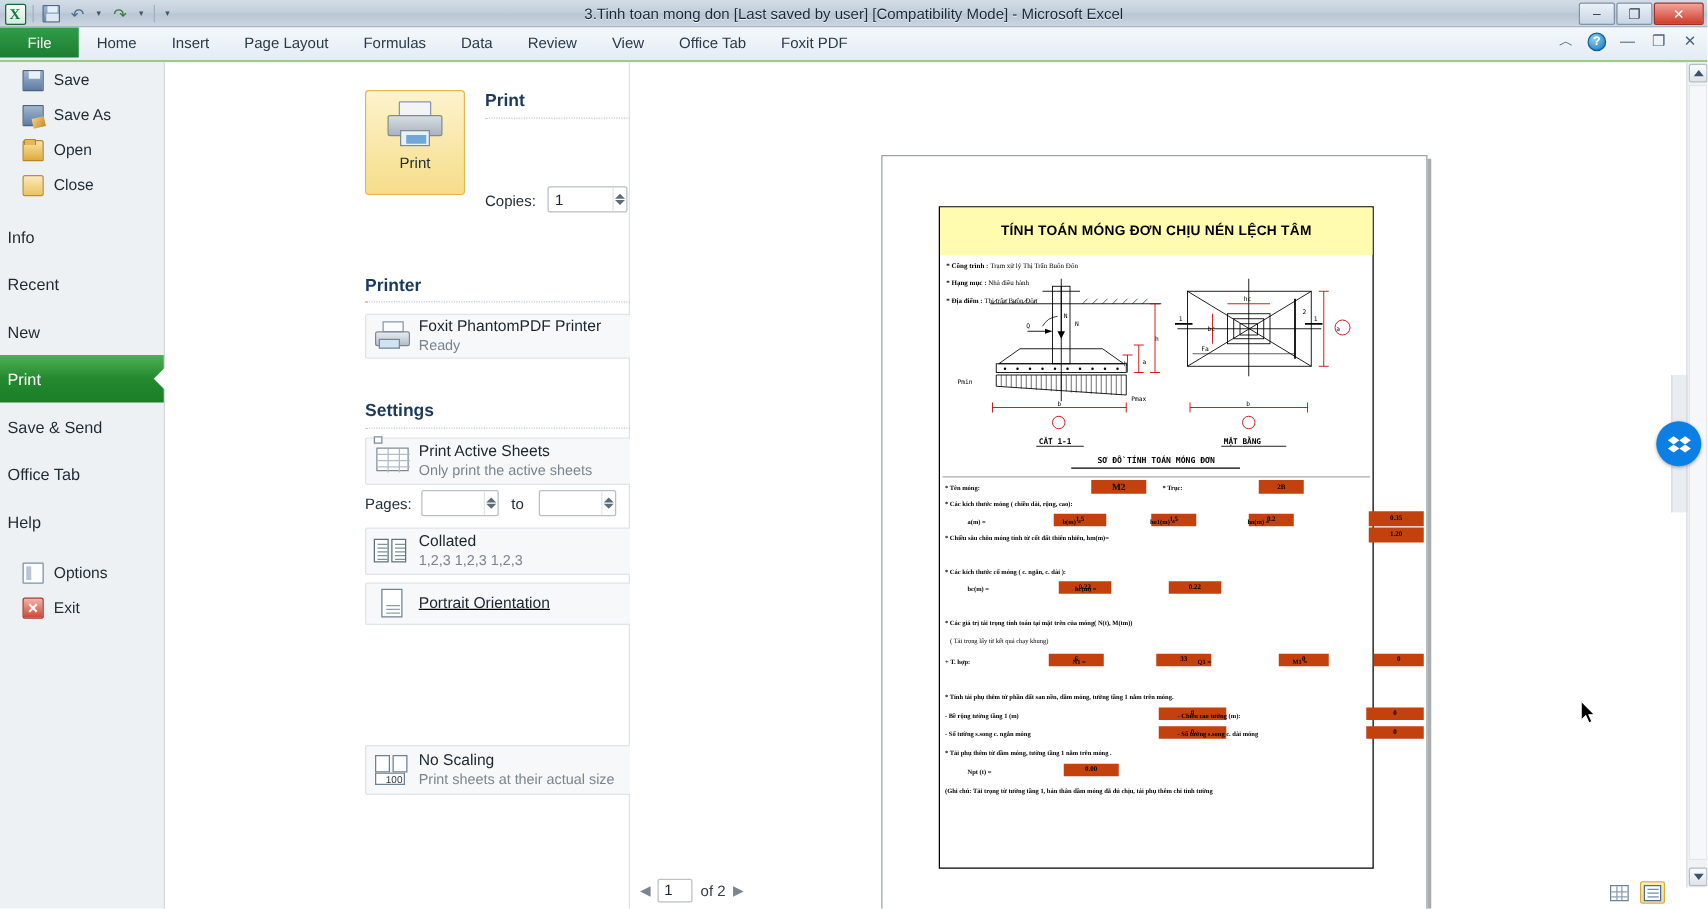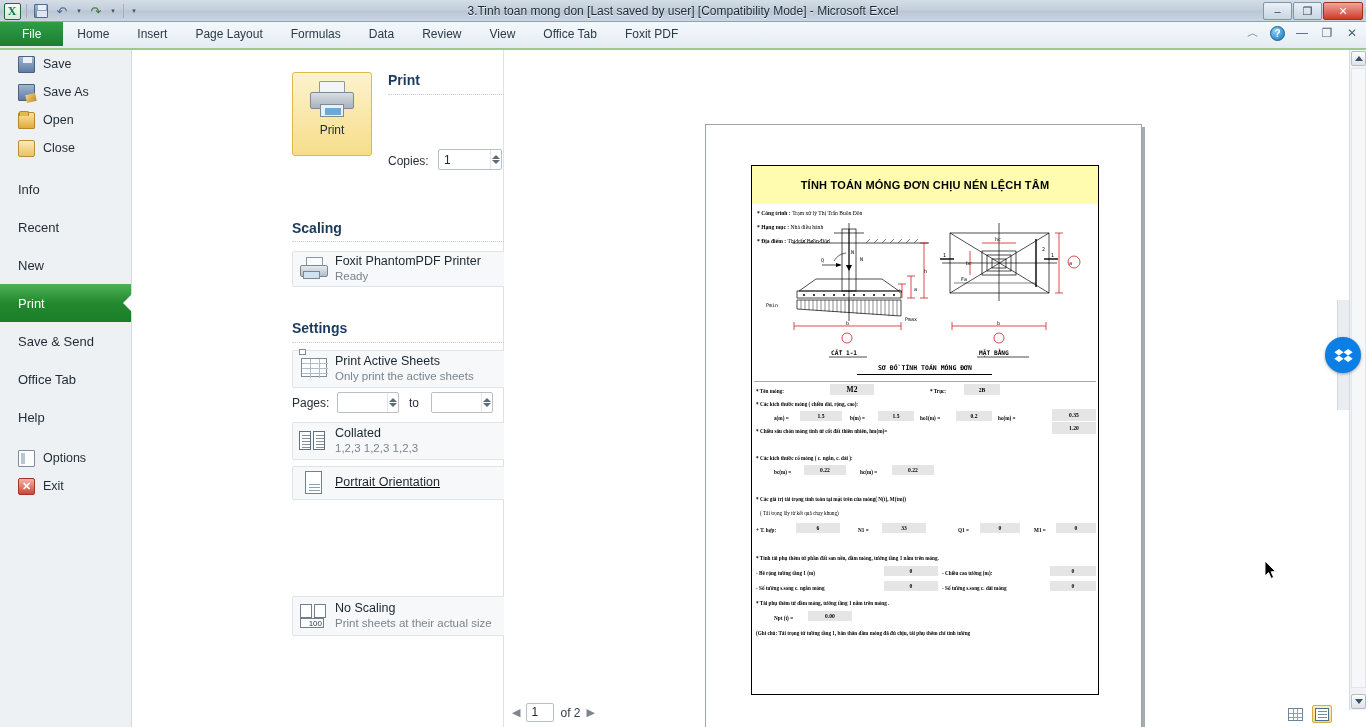--- a/index.html
+++ b/index.html
@@ -80,21 +80,21 @@
   #backstage{position:absolute;left:0;top:50px;width:1366px;height:677px;background:#ffffff;}
   #bs-nav{
     position:absolute;left:0;top:0;width:132px;height:677px;
     background:#eef1f4;border-right:1px solid #d3d9de;
   }
   .nav-item{
     display:flex;align-items:center;gap:8px;
     height:28px;padding-left:18px;font-size:12.5px;color:#1f2a33;cursor:default;position:relative;
   }
   .nav-item.cmd{height:28px;}
-  .nav-item.big{height:38px;font-size:13px;padding-left:18px;}
+  .nav-item.big{height:38px;font-size:13px;padding-left:6px;}
   .nav-item.selected{
     background:linear-gradient(to bottom,#4fb155 0%,#23892f 50%,#1b7d28 100%);
     color:#fff;
   }
   .nav-item.selected:after{
     content:"";position:absolute;right:-1px;top:50%;margin-top:-9px;
     width:0;height:0;border-top:9px solid transparent;border-bottom:9px solid transparent;
     border-right:9px solid #ffffff;
   }
   .nav-sep{height:8px;}
@@ -211,22 +211,22 @@
     font-family:"Liberation Sans",sans-serif;font-weight:bold;font-size:11px;color:#000;
     letter-spacing:.2px;
   }
   .hdr-line{position:absolute;left:5px;font-size:5.6px;color:#000;font-weight:bold;white-space:nowrap;}
   .hdr-line b{font-weight:bold;}
   .hdr-line span{font-weight:normal;}
 
   .row-txt{position:absolute;font-size:5.2px;color:#000;white-space:nowrap;}
   .row-txt.bold{font-weight:bold;}
   .hl{
-    position:absolute;background:#e5e5e5;font-size:5.6px;color:#000;
-    display:flex;align-items:center;justify-content:center;font-weight:bold;white-space:nowrap;
+    position:absolute;background:#c2410c;font-size:5.6px;color:#000;
+    display:flex;align-items:center;justify-content:center;font-weight:bold;white-space:nowrap;margin-left:43px;
   }
   .hl.big{font-size:7.5px;}
   .sep-line{position:absolute;background:#000;height:1px;}
 
   
   #diagram{position:absolute;left:2px;top:55px;width:342px;height:145px;}
   .navarrow{color:#7b858f;font-size:11px;cursor:default;}
   #pagebox{
     width:28px;height:19px;border:1px solid #b8c0c8;border-radius:2px;background:#fff;
     font-size:12px;color:#1c262f;text-align:left;padding-left:4px;line-height:17px;
@@ -398,21 +398,21 @@
 
     <div class="lbl" style="left:256px;top:104px;text-align:center;">Copies:</div>
     <div class="spin" style="left:306px;top:99px;width:64px;height:21px;">
       <input value="1" style="">
       <span class="arrows">
           <i class="up"></i>
           <i class="dn"></i>
         </span>
     </div>
 
-    <div class="sec-head" style="left:160px;top:170px;">Scaling</div>
+    <div class="sec-head" style="left:160px;top:170px;">Printer</div>
     <div class="rico" style="position:absolute;left:476px;top:170px;border:1px solid #a8b2bc;border-radius:50%;width:13px;height:13px;font-size:9px;color:#5b6874;">i</div>
     <div class="dotted" style="left:160px;top:191px;width:328px;"></div>
 
     <div class="combo" style="top:201px;height:36px;">
       <span class="cico">
         <span class="ic-printer"><span class="t"></span><span class="b"></span><span class="o"></span></span>
       </span>
       <span class="ctext">
         <span class="t1">Foxit PhantomPDF Printer</span><br>
         <span class="t2">Ready</span>

